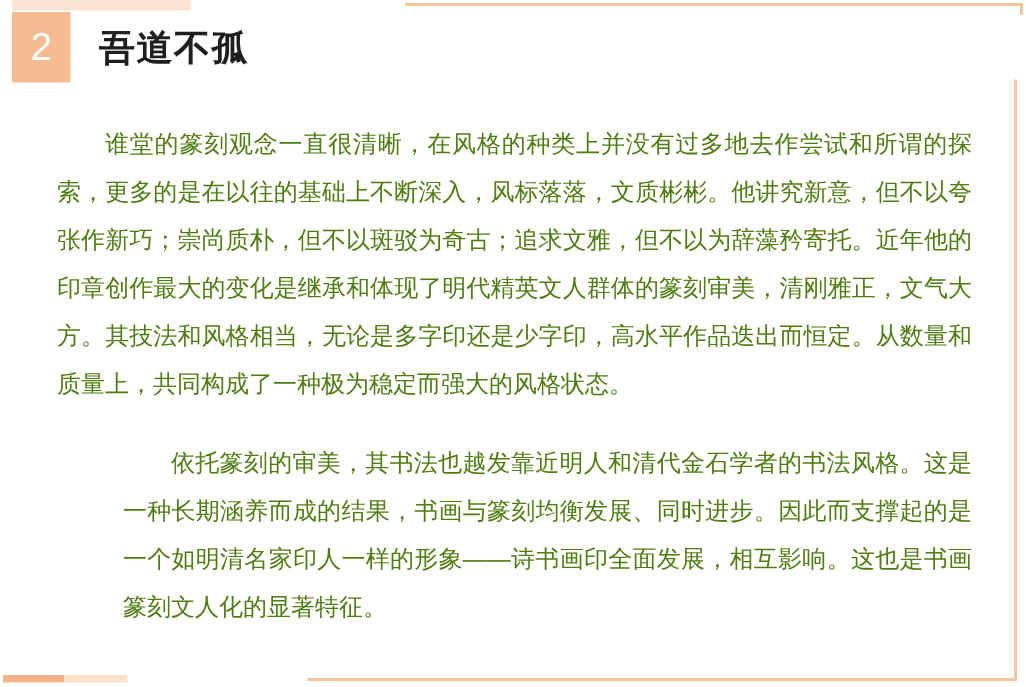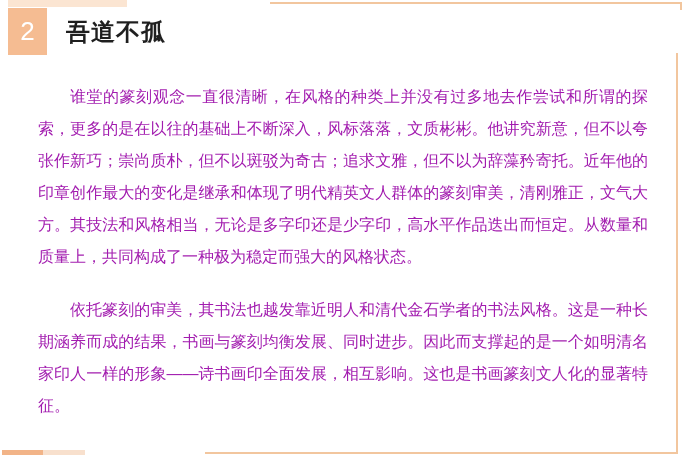--- a/index.html
+++ b/index.html
@@ -57,29 +57,30 @@
     color: #1f1f1f;
     letter-spacing: 1px;
   }
   
   .article {
     position: absolute;
     left: 38px; top: 81px;
     width: 610px;
     font-size: 16px;
     line-height: 32px;
-    color: #a21caf;
+    color: #4d7c0f;
     text-align: justify;
   }
   .article p {
     margin: 0;
     text-indent: 2em;
   }
   .article p + p {
     margin-top: 21px;
+    margin-left: 44px;
   }
 </style>
 </head>
 <body>
 
 <div class="deco badge-back-bar"></div>
 <div class="deco frame-top"></div>
 <div class="deco frame-right"></div>
 <div class="deco frame-bottom"></div>
 <div class="deco bottom-accent-dark"></div>

